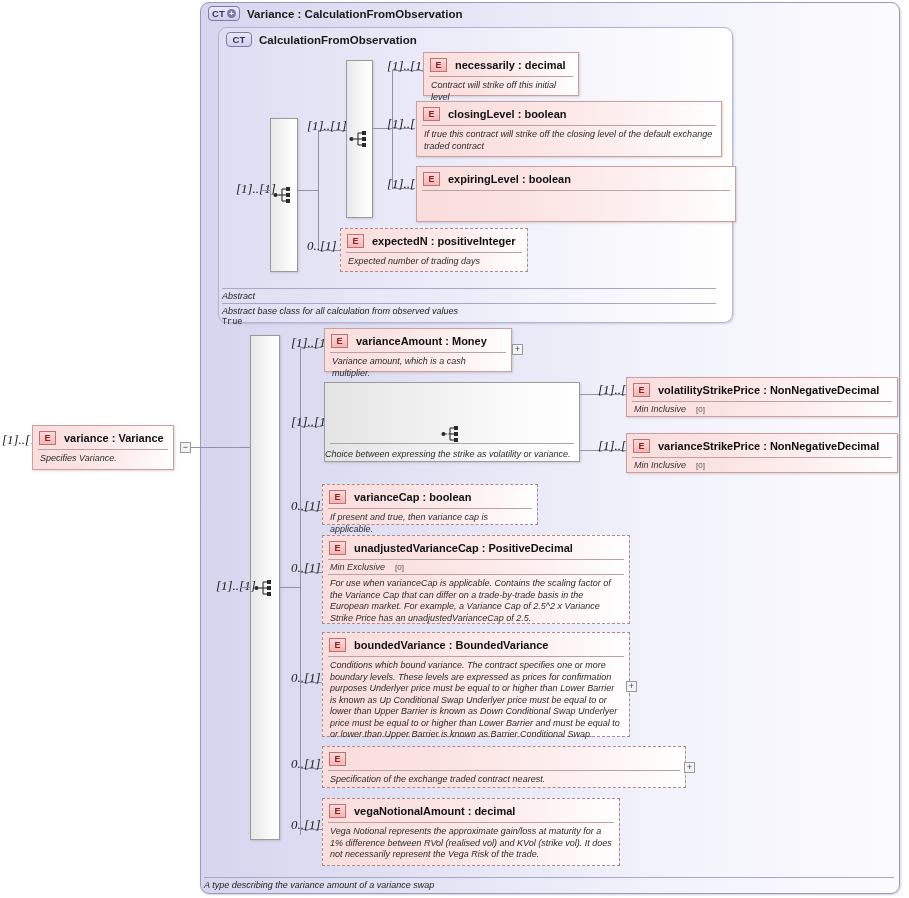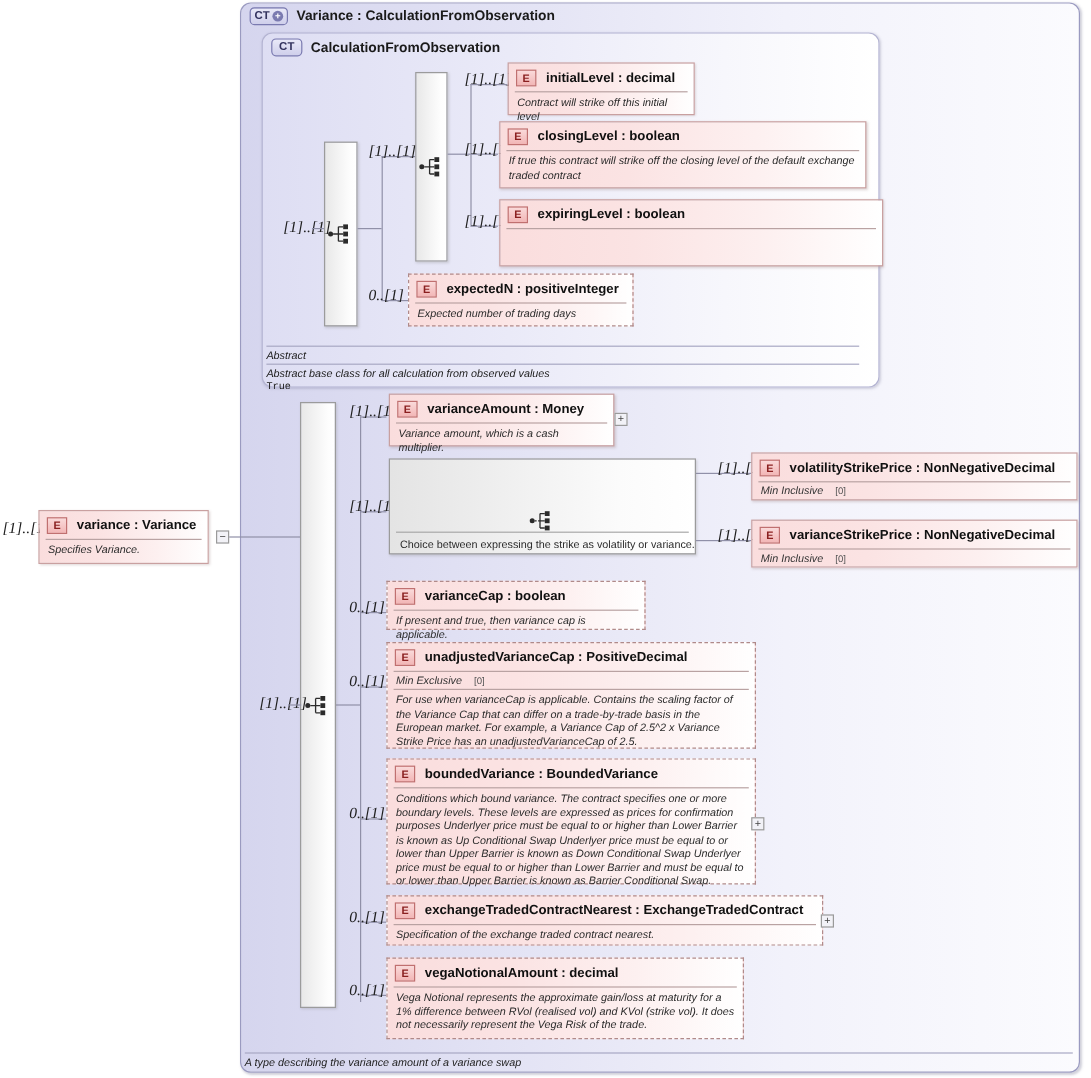--- a/index.html
+++ b/index.html
@@ -163,22 +163,23 @@
   .choice-sep {
     position: absolute;
     left: 5px; right: 5px;
     bottom: 17px;
     height: 1px;
     background: #a9a9a9;
   }
   .choice-doc {
     position: absolute;
     left: 0; right: 0; bottom: 2px;
-    text-align: right;
-    font-size: 9px;
+    text-align: left;
+    font-size: 9px;
+    font-style: italic;
     color: #2b2b2b;
   }
 
   
   .hline { position: absolute; height: 1px; background: #9090a8; }
   .vline { position: absolute; width: 1px; background: #9090a8; }
 
   
   .card {
     position: absolute;
@@ -381,21 +382,20 @@
     <div class="ebox-sep"></div>
     <div class="ebox-doc">Conditions which bound variance. The contract specifies one or more boundary levels. These levels are expressed as prices for confirmation purposes Underlyer price must be equal to or higher than Lower Barrier is known as Up Conditional Swap Underlyer price must be equal to or lower than Upper Barrier is known as Down Conditional Swap Underlyer price must be equal to or higher than Lower Barrier and must be equal to or lower than Upper Barrier is known as Barrier Conditional Swap.</div>
   </div>
   <div class="expander" style="left:626px; top:681px;">+</div>
 
   <div class="hline" style="left:300px; top:768px; width:22px;"></div>
   <div class="card" style="left:291px; top:756px;">0..[1]</div>
   <div class="ebox dashed" style="left:322px; top:746px; width:364px; height:42px;">
     <div class="ebox-head">
       <span class="e-badge">E</span>
-      <span class="e-name">exchangeTradedContractNearest : ExchangeTradedContract</span>
     </div>
     <div class="ebox-sep"></div>
     <div class="ebox-doc">Specification of the exchange traded contract nearest.</div>
   </div>
   <div class="expander" style="left:684px; top:762px;">+</div>
 
   <div class="hline" style="left:300px; top:829px; width:22px;"></div>
   <div class="card" style="left:291px; top:817px;">0..[1]</div>
   <div class="ebox dashed" style="left:322px; top:798px; width:298px; height:68px;">
     <div class="ebox-head">
@@ -442,21 +442,21 @@
   </div>
 
   <div class="vline" style="left:392px; top:70px; height:118px;"></div>
   <div class="hline" style="left:373px; top:128px; width:19px;"></div>
 
   <div class="hline" style="left:392px; top:70px; width:31px;"></div>
   <div class="card" style="left:387px; top:58px;">[1]..[1]</div>
   <div class="ebox solid" style="left:423px; top:52px; width:156px; height:44px;">
     <div class="ebox-head">
       <span class="e-badge">E</span>
-      <span class="e-name">initialLevel : decimal</span>
+      <span class="e-name">necessarily : decimal</span>
     </div>
     <div class="ebox-sep"></div>
     <div class="ebox-doc">Contract will strike off this initial level</div>
   </div>
 
   <div class="hline" style="left:392px; top:128px; width:23px;"></div>
   <div class="card" style="left:387px; top:116px;">[1]..[1]</div>
   <div class="ebox solid" style="left:416px; top:101px; width:306px; height:56px;">
     <div class="ebox-head">
       <span class="e-badge">E</span>

